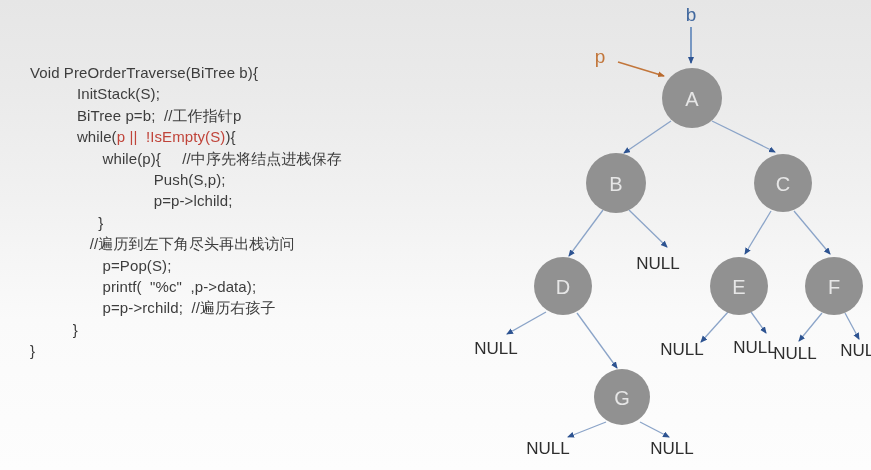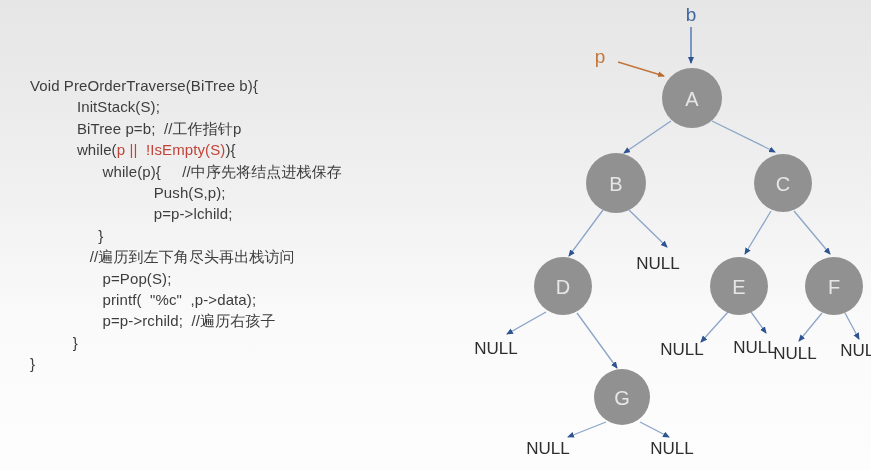--- a/index.html
+++ b/index.html
@@ -8,21 +8,21 @@
     position: relative;
     width: 871px;
     height: 470px;
     background: linear-gradient(180deg, #e6e6e6 0%, #eaeaea 18%, #f1f1f1 42%, #fafafa 68%, #fdfdfd 100%);
     font-family: "Liberation Sans", sans-serif;
     overflow: hidden;
   }
   .code {
     position: absolute;
     left: 30px;
-    top: 75px;
+    top: 62px;
     font-size: 15px;
     line-height: 21.4px;
     color: var(--code-color, #3d3d3d);
     white-space: pre;
     letter-spacing: 0.1px;
   }
   .code-line { height: 21.4px; }
   .code .hl { color: var(--hl-color, #c0443a); }
   .tree-svg {
     position: absolute;

